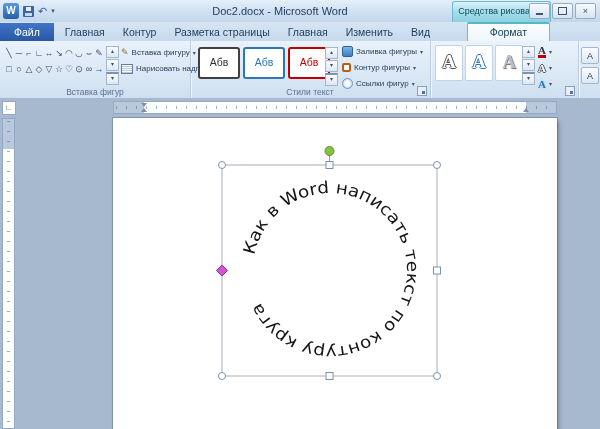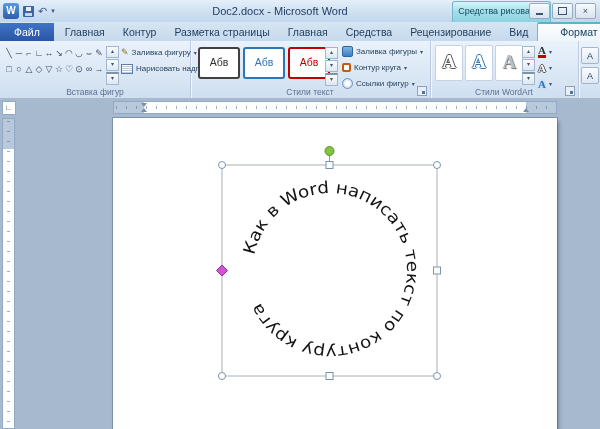--- a/index.html
+++ b/index.html
@@ -135,22 +135,21 @@
       <span class="winbtn">×</span>
     </div>
   </div>
 
   <div class="tabrow">
     <span class="tab tab-file">Файл</span>
     <span class="tab">Главная</span>
     <span class="tab">Контур</span>
     <span class="tab">Разметка страницы</span>
     <span class="tab">Главная</span>
-    <span class="tab">Средства</span>
-    <span class="tab">Рецензирование</span>
+    <span class="tab">Изменить</span>
     <span class="tab">Вид</span>
     <span class="tab-spacer"></span>
     <span class="tab tab-active">Формат</span>
     <span class="tab-endgap"></span>
   </div>
 
   <div class="ribbon">
 
     <div class="group" style="left:0;width:190px;">
       <div class="shape-row" style="top:5px;">
@@ -178,21 +177,21 @@
         <span class="shape-cell">→</span>
       </div>
       <div class="gal-scroll" style="left:106px;top:5px;">
         <span class="gal-btn">▴</span>
         <span class="gal-btn">▾</span>
         <span class="gal-btn more">▾</span>
       </div>
       <div class="btncol" style="left:121px;top:5px;">
         <div class="rbtn">
           <span class="icon-pencil">✎</span>
-          <span>Заливка фигуру</span>
+          <span>Вставка фигуру</span>
           <span class="caret">▾</span>
         </div>
         <div class="rbtn">
           <span class="icon-textbox"></span>
           <span>Нарисовать надпись</span>
         </div>
       </div>
       <div class="grplabel">Вставка фигур</div>
     </div>
 
@@ -208,21 +207,21 @@
         <span class="gal-btn more">▾</span>
       </div>
       <div class="btncol" style="left:152px;top:4px;">
         <div class="rbtn">
           <span class="icon-bucket"></span>
           <span>Заливка фигуры</span>
           <span class="caret">▾</span>
         </div>
         <div class="rbtn">
           <span class="icon-outline"></span>
-          <span>Контур круга</span>
+          <span>Контур фигуры</span>
           <span class="caret">▾</span>
         </div>
         <div class="rbtn">
           <span class="icon-effects"></span>
           <span>Ссылки фигур</span>
           <span class="caret">▾</span>
         </div>
       </div>
       <div class="grplabel">Стили текст</div>
       <div class="launcher"></div>
@@ -246,21 +245,20 @@
         </div>
         <div class="rbtn">
           <span class="ta ta-outline">А</span>
           <span class="caret">▾</span>
         </div>
         <div class="rbtn">
           <span class="ta ta-effects">А</span>
           <span class="caret">▾</span>
         </div>
       </div>
-      <div class="grplabel">Стили WordArt</div>
       <div class="launcher"></div>
     </div>
 
     <div class="group" style="left:578px;width:22px;border-right:none;">
       <div class="btncol" style="left:3px;top:6px;">
         <div class="sliver-btn">
           <span>А</span>
         </div>
         <div class="sliver-btn">
           <span>А</span>

